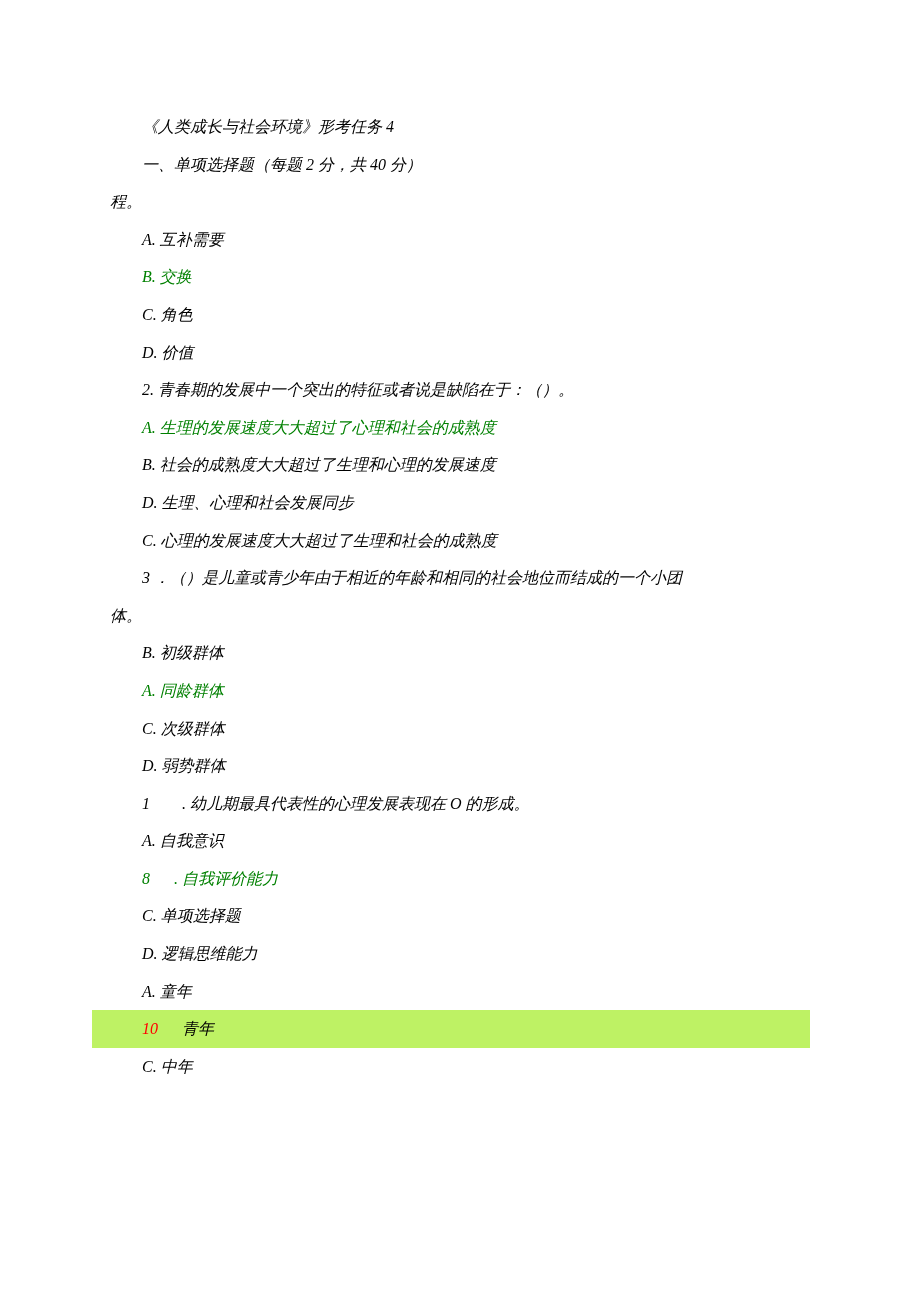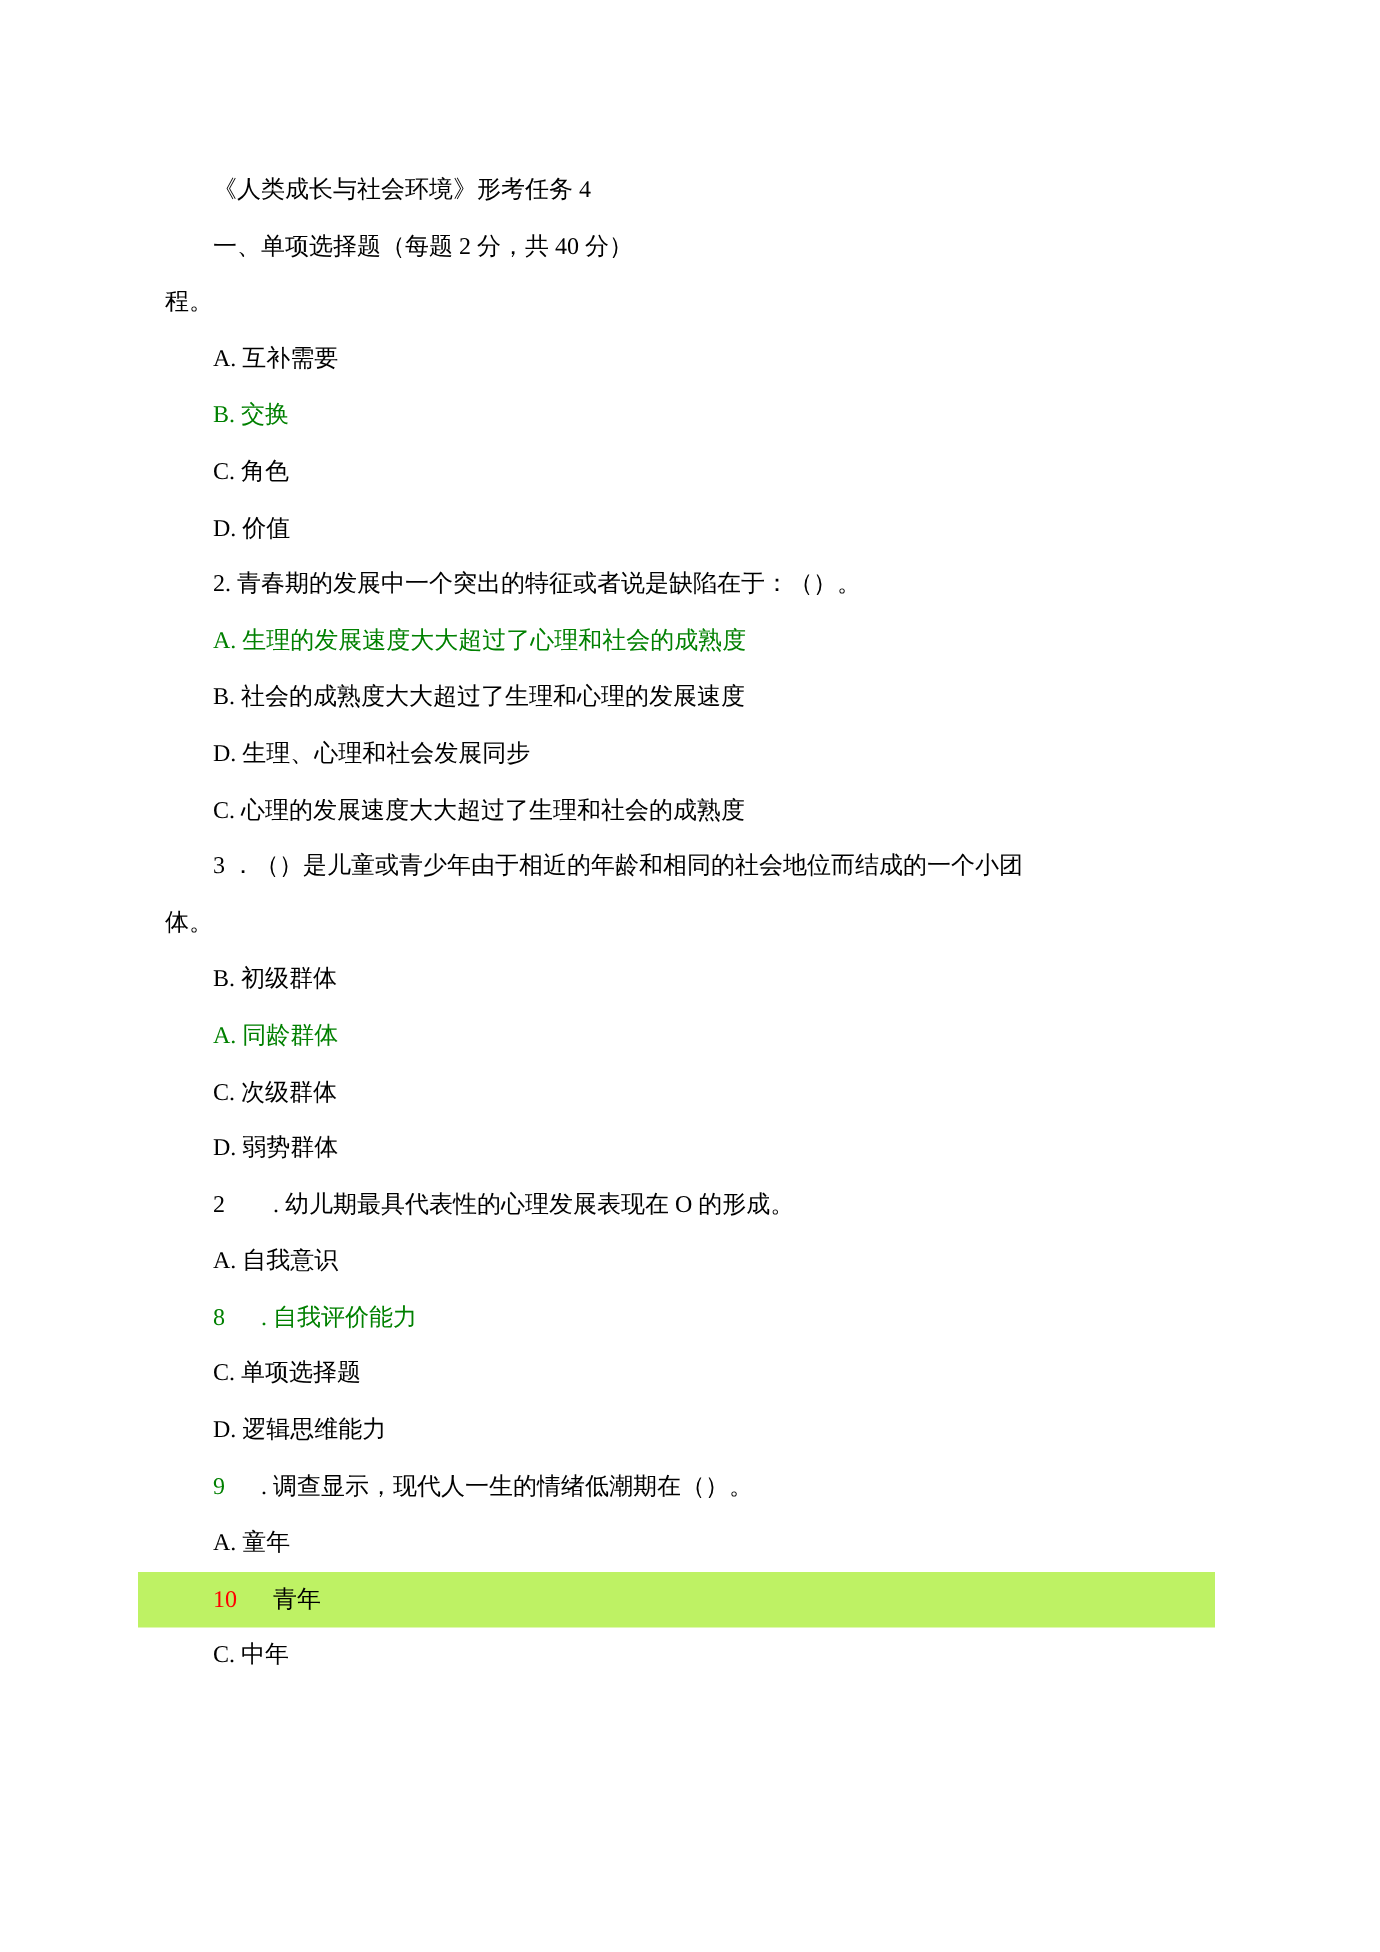--- a/index.html
+++ b/index.html
@@ -7,20 +7,21 @@
     padding: 0;
     background: #ffffff;
     font-family: "SimSun", "宋体", serif;
     width: 920px;
   }
   .page {
     padding: 108px 110px 60px 110px;
     font-size: 16px;
     line-height: 2.35;
     color: #000;
+    font-style: italic;
   }
   .indent {
     text-indent: 2em;
   }
   .option {
     text-indent: 2em;
   }
   .no-indent {
     text-indent: 0;
   }
@@ -61,30 +62,27 @@
   <div class="option">D. 生理、心理和社会发展同步</div>
   <div class="option">C. 心理的发展速度大大超过了生理和社会的成熟度</div>
 
   <div class="indent">3 ．（）是儿童或青少年由于相近的年龄和相同的社会地位而结成的一个小团</div>
   <div class="no-indent">体。</div>
   <div class="option">B. 初级群体</div>
   <div class="option answer">A. 同龄群体</div>
   <div class="option">C. 次级群体</div>
   <div class="option">D. 弱势群体</div>
 
-  <div class="indent">2　　. 幼儿期最具代表性的心理发展表现在 O 的形成。</div>
+  <div class="indent">1　　. 幼儿期最具代表性的心理发展表现在 O 的形成。</div>
   <div class="option">A. 自我意识</div>
   <div class="option answer">
     <span>8</span><span class="gap"></span><span>. 自我评价能力</span>
   </div>
   <div class="option">C. 单项选择题</div>
   <div class="option">D. 逻辑思维能力</div>
 
-  <div class="indent answer">
-    <span>9</span><span class="gap"></span><span style="color:#000">. 调查显示，现代人一生的情绪低潮期在（）。</span>
-  </div>
   <div class="option">A. 童年</div>
   <div class="option highlight-row">
     <span class="num">10</span><span class="gap"></span><span>青年</span>
   </div>
   <div class="option">C. 中年</div>
 
 </div>
 
 </body></html>

